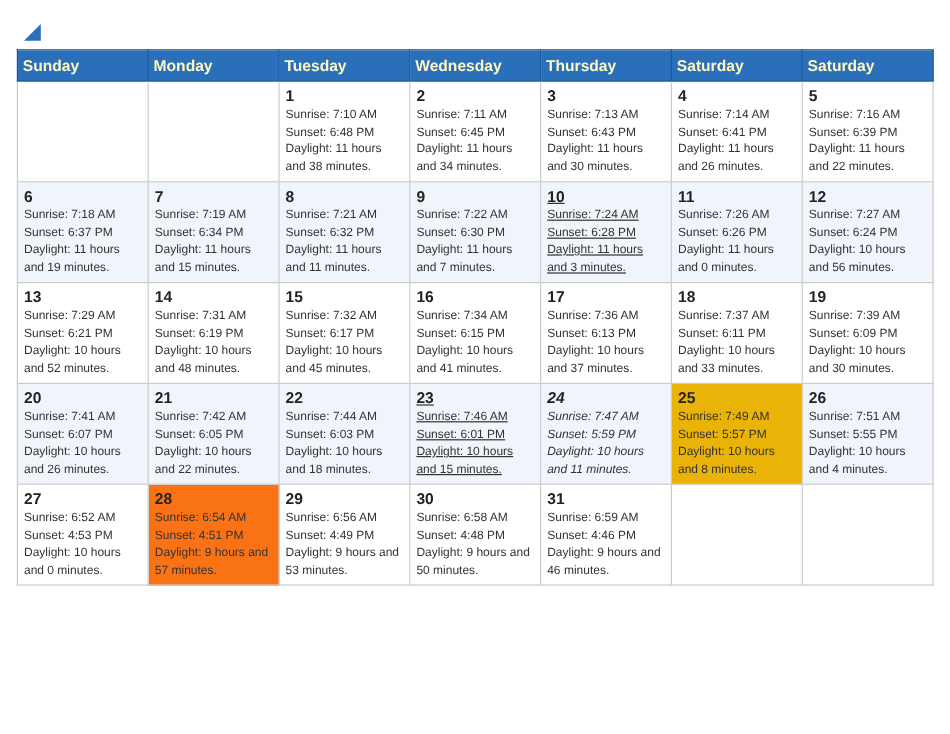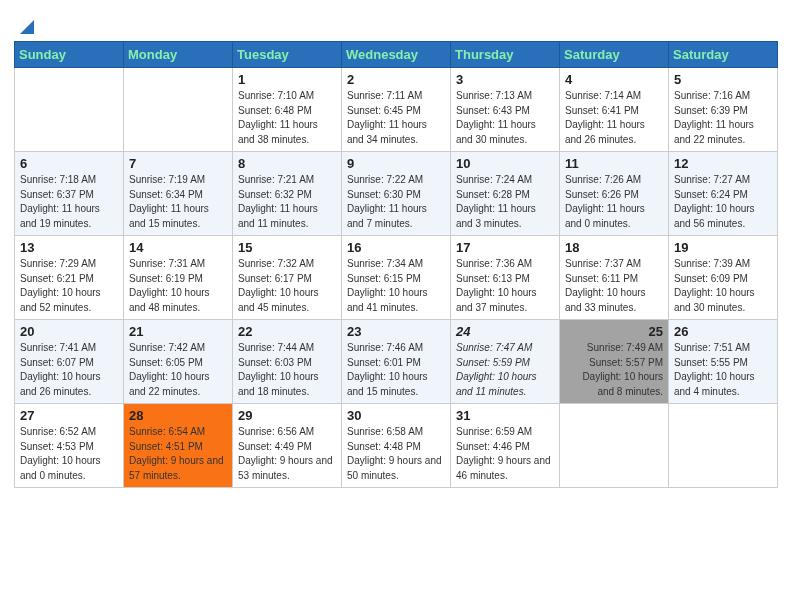--- a/index.html
+++ b/index.html
@@ -49,21 +49,21 @@
       font-size: 15px;
       color: #444;
     }
     .calendar {
       width: 100%;
       border-collapse: collapse;
       border: 1px solid #ccc;
     }
     .calendar th {
       background: #2a6fba;
-      color: #86efac;
+      color: #fef9c3;
       font-size: 13px;
       font-weight: bold;
       padding: 5px 4px;
       text-align: left;
       border: 1px solid #1a5a9a;
     }
     .calendar td {
       vertical-align: top;
       border: 1px solid #ccc;
       padding: 4px 5px;
@@ -167,21 +167,21 @@
             <div class="day-info">Sunrise: 7:19 AM<br>Sunset: 6:34 PM<br>Daylight: 11 hours and 15 minutes.</div>
           </td>
           <td style="background: rgb(240, 244, 251);">
             <span class="day-num">8</span>
             <div class="day-info">Sunrise: 7:21 AM<br>Sunset: 6:32 PM<br>Daylight: 11 hours and 11 minutes.</div>
           </td>
           <td style="background: rgb(240, 244, 251);">
             <span class="day-num">9</span>
             <div class="day-info">Sunrise: 7:22 AM<br>Sunset: 6:30 PM<br>Daylight: 11 hours and 7 minutes.</div>
           </td>
-          <td style="background: rgb(240, 244, 251);">
+          <td style="background: rgb(240, 244, 251); text-decoration: underline;">
             <span class="day-num">10</span>
             <div class="day-info">Sunrise: 7:24 AM<br>Sunset: 6:28 PM<br>Daylight: 11 hours and 3 minutes.</div>
           </td>
           <td style="background: rgb(240, 244, 251);">
             <span class="day-num">11</span>
             <div class="day-info">Sunrise: 7:26 AM<br>Sunset: 6:26 PM<br>Daylight: 11 hours and 0 minutes.</div>
           </td>
           <td style="background: rgb(240, 244, 251);">
             <span class="day-num">12</span>
             <div class="day-info">Sunrise: 7:27 AM<br>Sunset: 6:24 PM<br>Daylight: 10 hours and 56 minutes.</div>
@@ -223,29 +223,29 @@
             <div class="day-info">Sunrise: 7:41 AM<br>Sunset: 6:07 PM<br>Daylight: 10 hours and 26 minutes.</div>
           </td>
           <td style="background: rgb(240, 244, 251);">
             <span class="day-num">21</span>
             <div class="day-info">Sunrise: 7:42 AM<br>Sunset: 6:05 PM<br>Daylight: 10 hours and 22 minutes.</div>
           </td>
           <td style="background: rgb(240, 244, 251);">
             <span class="day-num">22</span>
             <div class="day-info">Sunrise: 7:44 AM<br>Sunset: 6:03 PM<br>Daylight: 10 hours and 18 minutes.</div>
           </td>
-          <td style="background: rgb(240, 244, 251);">
+          <td style="background: rgb(240, 244, 251); text-decoration: underline;">
             <span class="day-num">23</span>
             <div class="day-info">Sunrise: 7:46 AM<br>Sunset: 6:01 PM<br>Daylight: 10 hours and 15 minutes.</div>
           </td>
           <td style="background: rgb(240, 244, 251); font-style: italic;">
             <span class="day-num">24</span>
             <div class="day-info">Sunrise: 7:47 AM<br>Sunset: 5:59 PM<br>Daylight: 10 hours and 11 minutes.</div>
           </td>
-          <td style="background: #a3a3a3; text-align: right;">
+          <td style="background: #eab308;">
             <span class="day-num">25</span>
             <div class="day-info">Sunrise: 7:49 AM<br>Sunset: 5:57 PM<br>Daylight: 10 hours and 8 minutes.</div>
           </td>
           <td style="background: rgb(240, 244, 251);">
             <span class="day-num">26</span>
             <div class="day-info">Sunrise: 7:51 AM<br>Sunset: 5:55 PM<br>Daylight: 10 hours and 4 minutes.</div>
           </td>
         </tr>
         <tr>
           <td style="background: rgb(255, 255, 255);">

